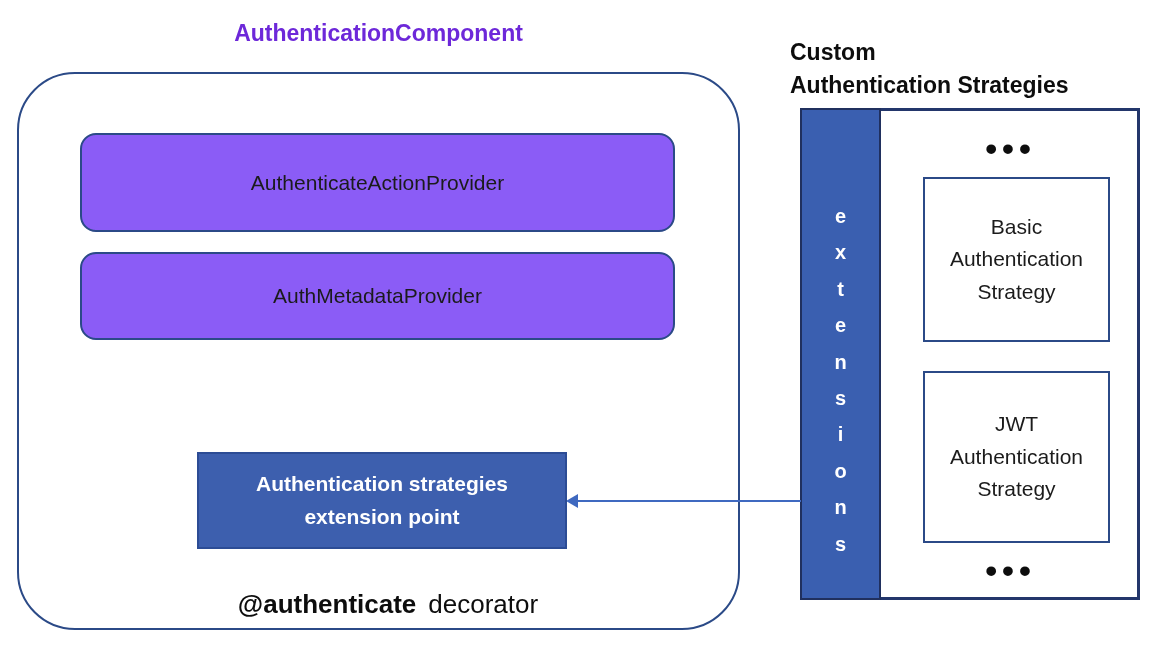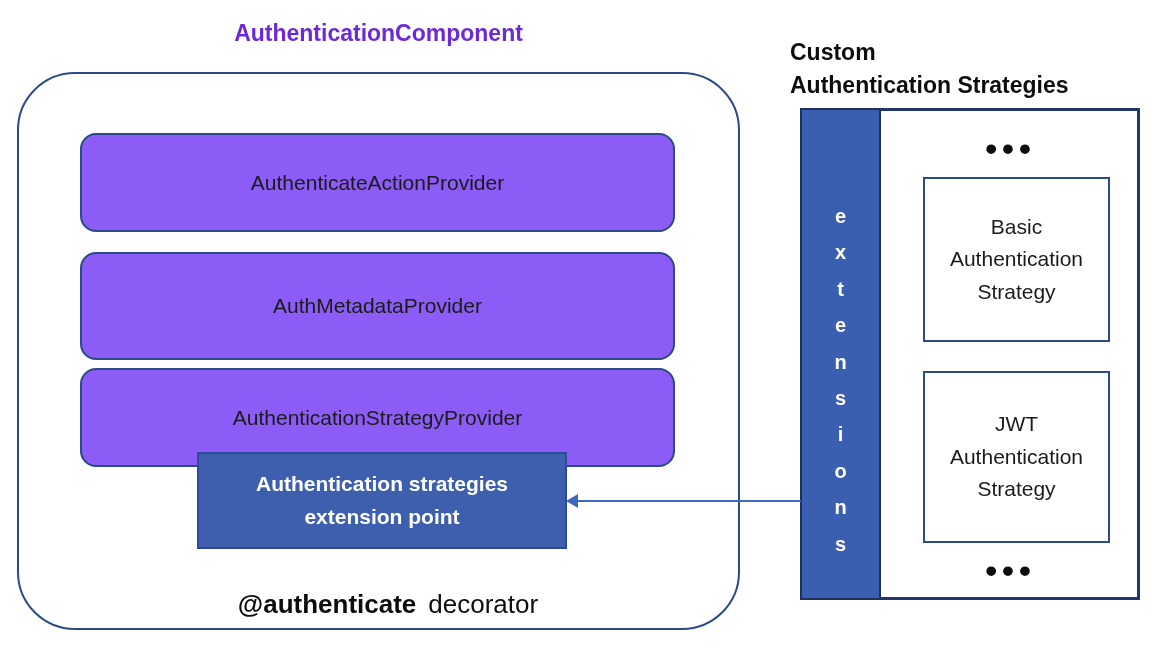--- a/index.html
+++ b/index.html
@@ -29,21 +29,21 @@
   .provider-box {
     left: 80px; width: 595px;
     border: 2px solid #2b4a87;
     border-radius: 16px;
     background: #8b5cf6;
     display: flex; align-items: center; justify-content: center;
     font-size: 21px; color: #1b1b1b;
     z-index: 2;
   }
   .pb1 { top: 133px; height: 99px; }
-  .pb2 { top: 252px; height: 108px; }
+  .pb2 { top: 252px; height: 88px; }
   .pb3 { top: 368px; height: 99px; }
 
   .ext-point-box {
     left: 197px; top: 452px; width: 370px; height: 97px;
     background: #3d5fae;
     border: 2px solid #2c4c95;
     display: flex; align-items: center; justify-content: center;
     text-align: center;
     color: #ffffff;
     font-size: 21px; font-weight: 600; line-height: 1.55;
@@ -129,21 +129,20 @@
 <div class="canvas">
 
   <div class="abs left-title">AuthenticationComponent</div>
 
   <div class="abs outer-rect"></div>
 
   <div class="abs provider-box pb1">AuthenticateActionProvider</div>
 
   <div class="abs provider-box pb2">AuthMetadataProvider</div>
 
-  <div class="abs provider-box pb3">AuthenticationStrategyProvider</div>
 
   <div class="abs ext-point-box">Authentication strategies
 extension point</div>
 
   <div class="abs decorator-line">
     <span class="bold-part">@authenticate</span><span class="reg-part">decorator</span>
   </div>
 
   <div class="abs arrow-line"></div>
   <div class="abs arrow-head"></div>

